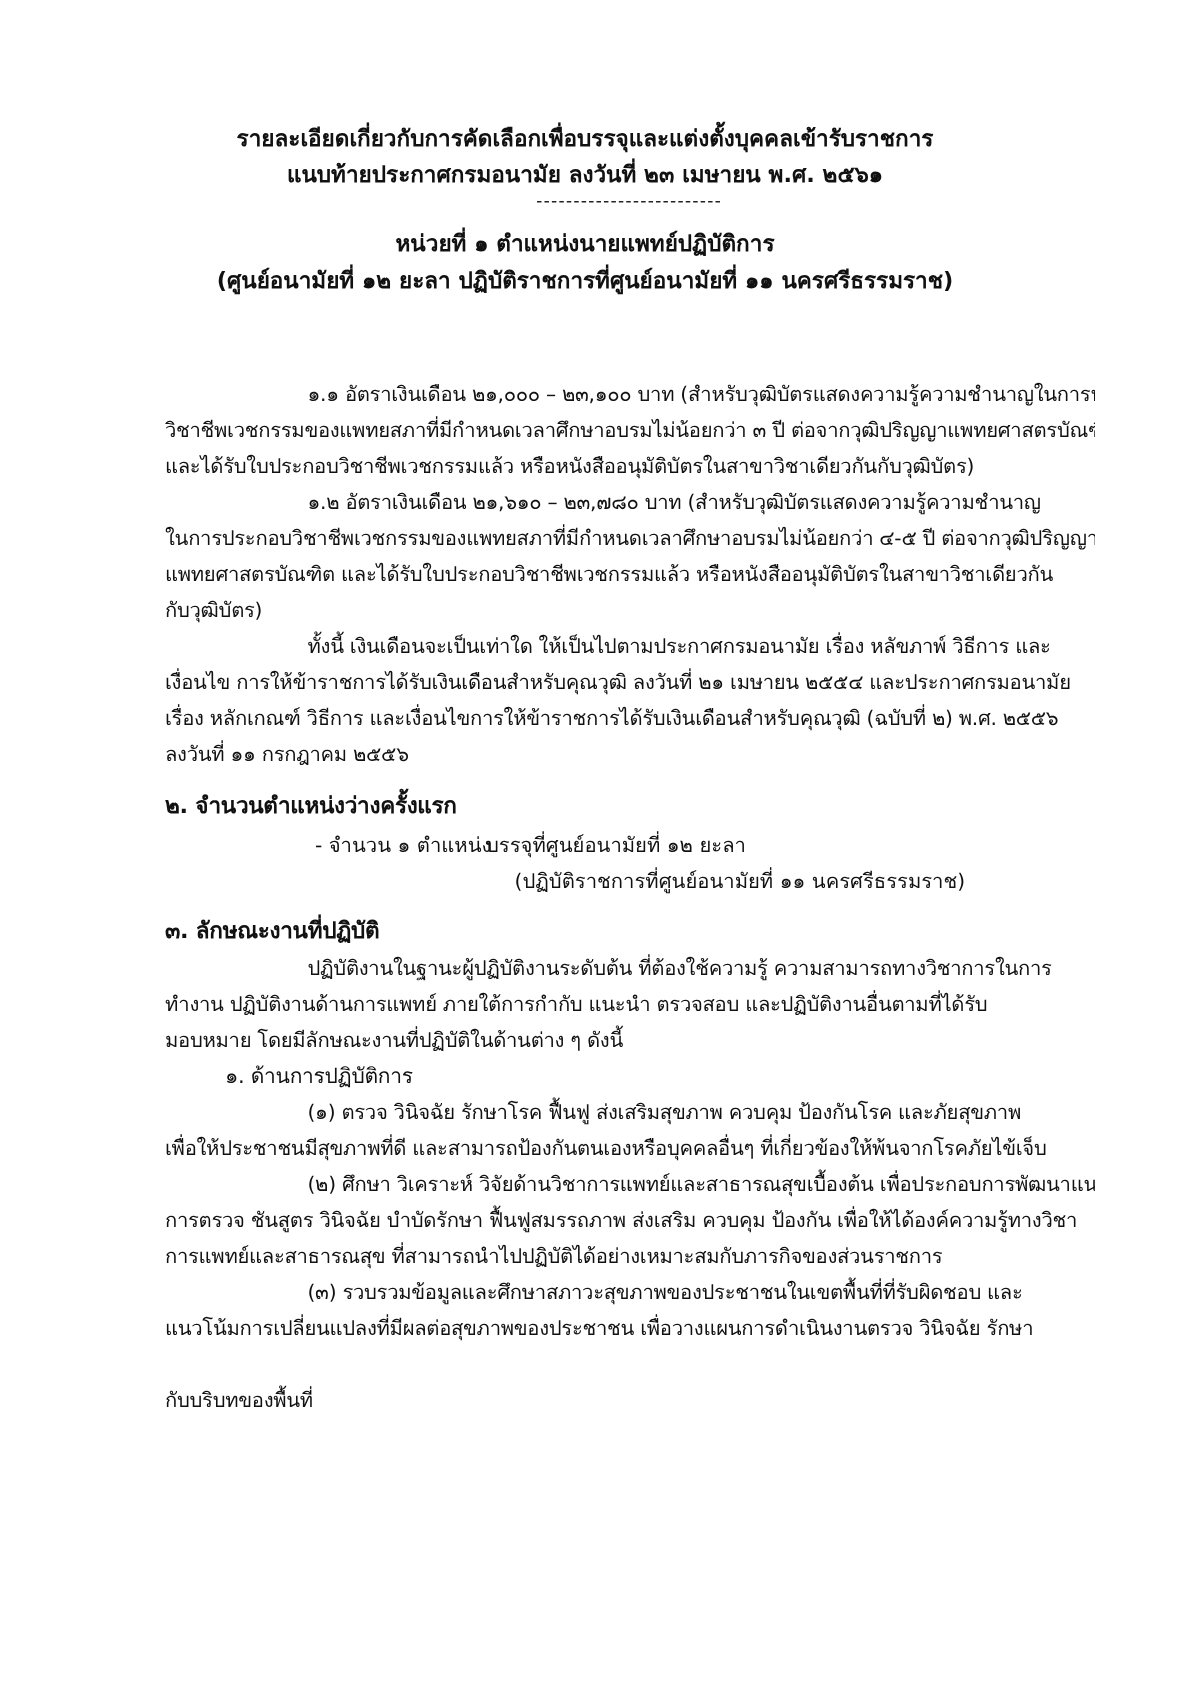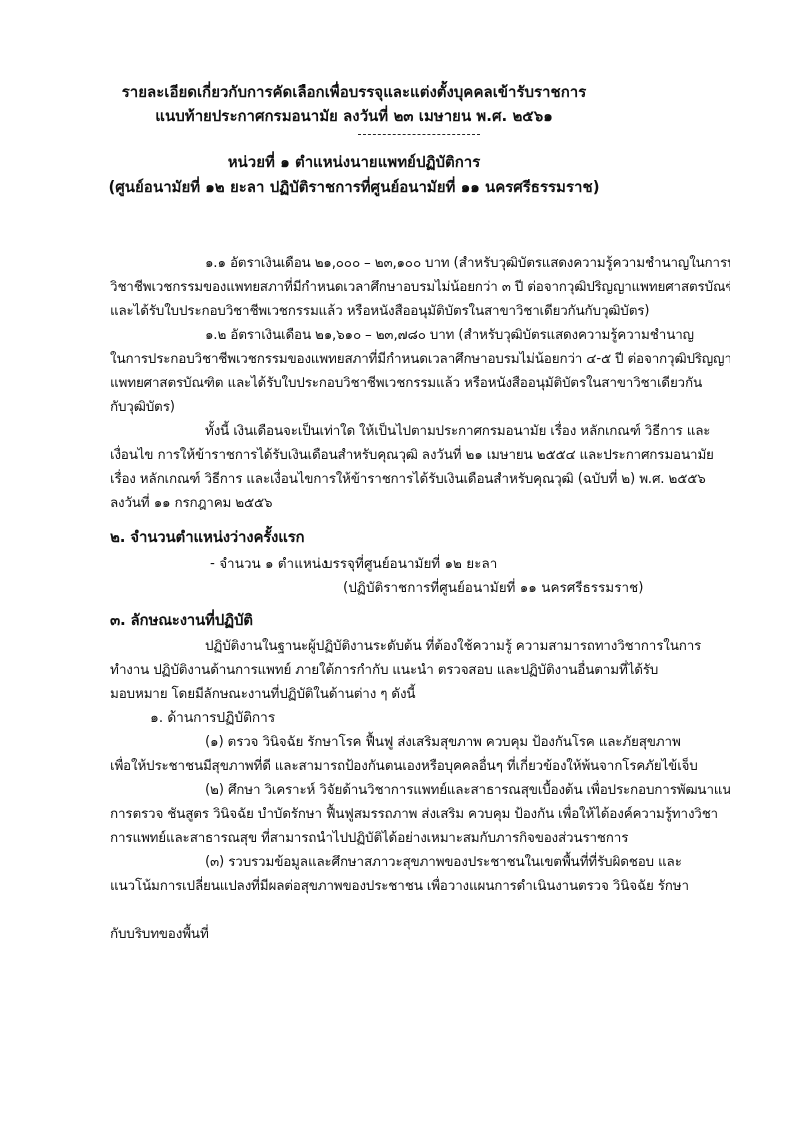--- a/index.html
+++ b/index.html
@@ -1,19 +1,19 @@
 <!DOCTYPE html>
 <html><head>
 <meta charset="utf-8">
 <style>
   html, body { margin: 0; padding: 0; background: #ffffff; }
   body { width: 800px; height: 1132px; position: relative; overflow: hidden;
          font-family: "DejaVu Sans", sans-serif; color: #111; }
   .page { position: absolute; left: 0; top: 0; width: 800px; height: 1132px; }
-  .center { position: absolute; left: 0; width: 708px; text-align: center; font-weight: bold; font-size: 15px; white-space: nowrap; }
+  .center { position: absolute; left: 0; width: 708px; text-align: center; font-weight: bold; font-size: 15px; white-space: nowrap; padding-left: 36px; }
   .divider { position: absolute; left: 358px; top: 134px; width: 122px; border-top: 1px dashed #222; }
   .line { position: absolute; left: 110px; width: 620px; font-size: 13.5px; white-space: nowrap; overflow: hidden; letter-spacing: -0.2px; }
   .ind { left: 205px; width: 525px; }
   .heading { font-weight: bold; font-size: 15px; }
   .sub { left: 150px; font-weight: normal; font-size: 14px; }
   .col2 { position: absolute; font-size: 13.5px; white-space: nowrap; }
 </style>
 </head>
 <body>
 
@@ -24,21 +24,21 @@
   <div class="center" style="top:150px">หน่วยที่ ๑  ตำแหน่งนายแพทย์ปฏิบัติการ</div>
   <div class="center" style="top:175px">(ศูนย์อนามัยที่ ๑๒ ยะลา  ปฏิบัติราชการที่ศูนย์อนามัยที่ ๑๑ นครศรีธรรมราช)</div>
 
   <div class="line ind" style="top:251px">๑.๑ อัตราเงินเดือน ๒๑,๐๐๐ – ๒๓,๑๐๐ บาท (สำหรับวุฒิบัตรแสดงความรู้ความชำนาญในการประกอบ</div>
   <div class="line" style="top:275px">วิชาชีพเวชกรรมของแพทยสภาที่มีกำหนดเวลาศึกษาอบรมไม่น้อยกว่า ๓ ปี ต่อจากวุฒิปริญญาแพทยศาสตรบัณฑิต</div>
   <div class="line" style="top:299px">และได้รับใบประกอบวิชาชีพเวชกรรมแล้ว หรือหนังสืออนุมัติบัตรในสาขาวิชาเดียวกันกับวุฒิบัตร)</div>
   <div class="line ind" style="top:323px">๑.๒ อัตราเงินเดือน  ๒๑,๖๑๐ – ๒๓,๗๘๐ บาท (สำหรับวุฒิบัตรแสดงความรู้ความชำนาญ</div>
   <div class="line" style="top:347px">ในการประกอบวิชาชีพเวชกรรมของแพทยสภาที่มีกำหนดเวลาศึกษาอบรมไม่น้อยกว่า ๔-๕ ปี ต่อจากวุฒิปริญญา</div>
   <div class="line" style="top:371px">แพทยศาสตรบัณฑิต และได้รับใบประกอบวิชาชีพเวชกรรมแล้ว หรือหนังสืออนุมัติบัตรในสาขาวิชาเดียวกัน</div>
   <div class="line" style="top:395px">กับวุฒิบัตร)</div>
-  <div class="line ind" style="top:419px">ทั้งนี้ เงินเดือนจะเป็นเท่าใด ให้เป็นไปตามประกาศกรมอนามัย เรื่อง  หลักเกณฑ์ วิธีการ และ</div>
+  <div class="line ind" style="top:419px">ทั้งนี้ เงินเดือนจะเป็นเท่าใด ให้เป็นไปตามประกาศกรมอนามัย เรื่อง  หลัขภาพ์ วิธีการ และ</div>
   <div class="line" style="top:443px">เงื่อนไข การให้ข้าราชการได้รับเงินเดือนสำหรับคุณวุฒิ ลงวันที่ ๒๑ เมษายน ๒๕๕๔  และประกาศกรมอนามัย</div>
   <div class="line" style="top:467px">เรื่อง หลักเกณฑ์ วิธีการ และเงื่อนไขการให้ข้าราชการได้รับเงินเดือนสำหรับคุณวุฒิ (ฉบับที่ ๒) พ.ศ. ๒๕๕๖</div>
   <div class="line" style="top:491px">ลงวันที่ ๑๑ กรกฎาคม ๒๕๕๖</div>
 
   <div class="line heading" style="top:525px">๒. จำนวนตำแหน่งว่างครั้งแรก</div>
   <div class="col2" style="left:210px; top:552px">- จำนวน ๑ ตำแหน่ง</div>
   <div class="col2" style="left:324px; top:552px">บรรจุที่ศูนย์อนามัยที่ ๑๒ ยะลา</div>
   <div class="col2" style="left:343px; top:576px">(ปฏิบัติราชการที่ศูนย์อนามัยที่ ๑๑ นครศรีธรรมราช)</div>
 
   <div class="line heading" style="top:608px">๓. ลักษณะงานที่ปฏิบัติ</div>

